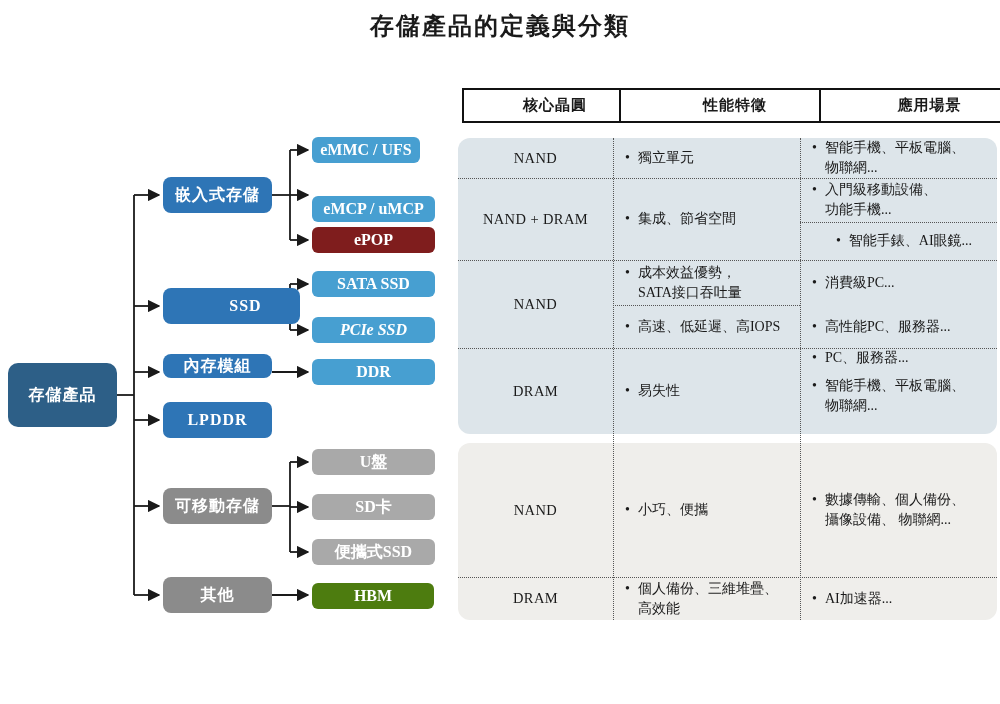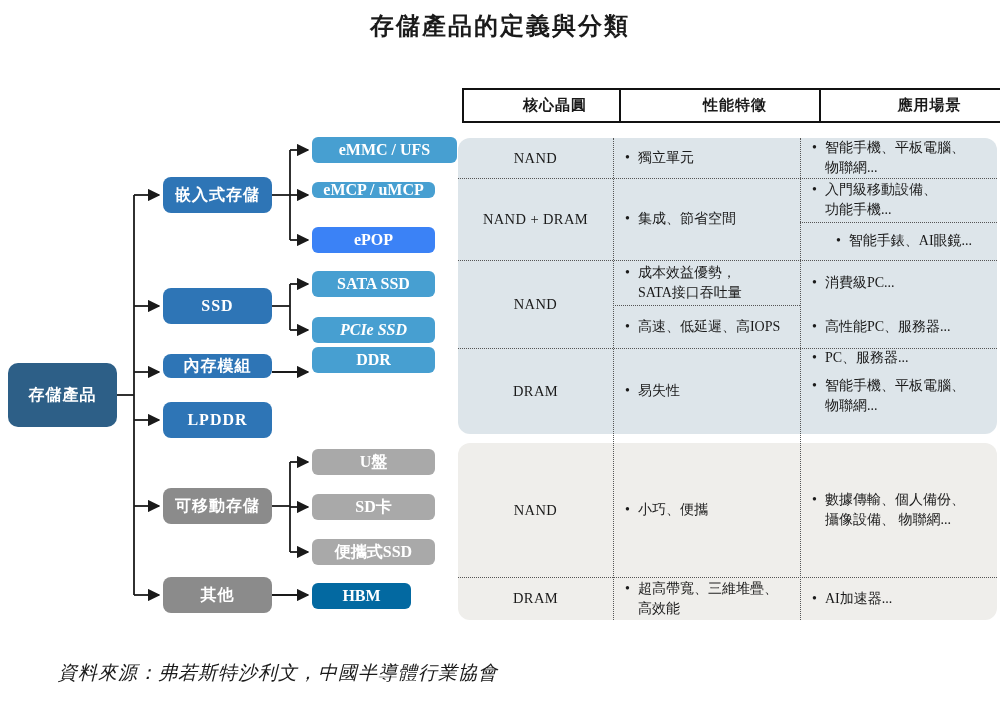--- a/index.html
+++ b/index.html
@@ -85,36 +85,36 @@
       <path d="M290,507 H308" marker-end="url(#arr)"></path>
       <path d="M290,552 H308" marker-end="url(#arr)"></path>
 
       <path d="M272,595 H308" marker-end="url(#arr)"></path>
     </g>
   </svg>
 
   <div class="abs node root" style="left: 8px; top: 363px; width: 109px; height: 64px; background: rgb(45, 95, 135);">存儲產品</div>
 
   <div class="abs node branch" style="left: 163px; top: 177px; width: 109px; height: 36px; background: rgb(46, 117, 182);">嵌入式存儲</div>
-  <div class="abs node branch" style="left: 163px; top: 288px; width: 109px; height: 36px; background: rgb(46, 117, 182);">SSD</div>
+  <div class="abs node branch" style="left: 163px; top: 288px; width: 109px; height: 36px; background: rgb(46, 117, 182); padding-left: 28px;">SSD</div>
   <div class="abs node branch" style="left: 163px; top: 354px; width: 109px; height: 24px; background: rgb(46, 117, 182);">內存模組</div>
-  <div class="abs node branch" style="left: 163px; top: 402px; width: 109px; height: 36px; background: rgb(46, 117, 182);">LPDDR</div>
+  <div class="abs node branch" style="left: 163px; top: 402px; width: 109px; height: 36px; background: rgb(46, 117, 182); border-radius: 7px;">LPDDR</div>
   <div class="abs node branch" style="left: 163px; top: 577px; width: 109px; height: 36px; background: rgb(139, 139, 139);">其他</div>
   <div class="abs node branch" style="left: 163px; top: 488px; width: 109px; height: 36px; background: rgb(139, 139, 139);">可移動存儲</div>
 
-  <div class="abs node leaf" style="left: 312px; top: 137px; width: 145px; height: 26px; background: rgb(71, 159, 209);">eMMC / UFS</div>
-  <div class="abs node leaf" style="left: 312px; top: 182px; width: 123px; height: 16px; background: rgb(71, 159, 209);">eMCP / uMCP</div>
-  <div class="abs node leaf" style="left: 312px; top: 227px; width: 123px; height: 26px; background: #3b82f6; text-align: center;">ePOP</div>
+  <div class="abs node leaf" style="left: 312px; top: 137px; width: 108px; height: 26px; background: rgb(71, 159, 209);">eMMC / UFS</div>
+  <div class="abs node leaf" style="left: 312px; top: 196px; width: 123px; height: 26px; background: rgb(71, 159, 209);">eMCP / uMCP</div>
+  <div class="abs node leaf" style="left: 312px; top: 227px; width: 123px; height: 26px; background: #7f1d1d; text-align: center;">ePOP</div>
   <div class="abs node leaf" style="left: 312px; top: 271px; width: 123px; height: 26px; background: rgb(71, 159, 209);">SATA SSD</div>
   <div class="abs node leaf" style="left: 312px; top: 317px; width: 123px; height: 26px; background: rgb(71, 159, 209); font-style: italic;">PCIe SSD</div>
-  <div class="abs node leaf" style="left: 312px; top: 347px; width: 123px; height: 26px; background: rgb(71, 159, 209);">DDR</div>
+  <div class="abs node leaf" style="left: 312px; top: 359px; width: 123px; height: 26px; background: rgb(71, 159, 209);">DDR</div>
   <div class="abs node leaf" style="left: 312px; top: 449px; width: 123px; height: 26px; background: rgb(169, 169, 169);">U盤</div>
   <div class="abs node leaf" style="left: 312px; top: 494px; width: 123px; height: 26px; background: rgb(169, 169, 169);">SD卡</div>
   <div class="abs node leaf" style="left: 312px; top: 539px; width: 123px; height: 26px; background: rgb(169, 169, 169);">便攜式SSD</div>
-  <div class="abs node leaf" style="left: 312px; top: 583px; width: 99px; height: 26px; background: #0369a1;">HBM</div>
+  <div class="abs node leaf" style="left: 312px; top: 583px; width: 122px; height: 26px; background: #4d7c0f;">HBM</div>
 
   <div class="abs hdr" style="left:462px;top:88px;width:144px;height:31px;">核心晶圓</div>
   <div class="abs hdr" style="left:619px;top:88px;width:190px;height:31px;">性能特徵</div>
   <div class="abs hdr" style="left:819px;top:88px;width:179px;height:31px;">應用場景</div>
 
   <div class="abs panel" style="left: 458px; top: 138px; width: 539px; height: 296px; background: rgb(221, 229, 234);"></div>
   <div class="abs panel" style="left: 458px; top: 443px; width: 539px; height: 177px; background: rgb(239, 238, 235);"></div>
 
   <div class="abs vline" style="left:613px;top:138px;height:482px;"></div>
   <div class="abs vline" style="left:800px;top:138px;height:482px;"></div>
@@ -161,21 +161,21 @@
       </div>
   </div>
   <div class="abs cell left" style="left:625px;top:443px;width:172px;height:134px;">
     <div class="bullet">
         <span class="ln">小巧、便攜</span>
       </div>
   </div>
   <div class="abs cell left" style="left:625px;top:577px;width:172px;height:43px;">
     <div class="bullet">
         <span>
-      <div class="ln">超高帶寬、三維堆疊、</div>
+      <div class="ln">個人備份、三維堆疊、</div>
       <div class="ln">高效能</div>
     </span>
       </div>
   </div>
 
   <div class="abs cell left" style="left:812px;top:138px;width:184px;height:40px;">
     <div class="bullet">
         <span>
       <div class="ln">智能手機、平板電腦、</div>
       <div class="ln">物聯網...</div>
@@ -225,15 +225,14 @@
   </div>
   <div class="abs cell left" style="left:812px;top:443px;width:184px;height:134px;">
     <div class="bullet">
         <span>
       <div class="ln">數據傳輸、個人備份、</div>
       <div class="ln">攝像設備、 物聯網...</div>
     </span>
       </div>
   </div>
 
-  <div class="abs" id="source">資料來源：弗若斯特沙利文，中國半導體行業協會</div>
 
 </div>
 
 </body></html>

